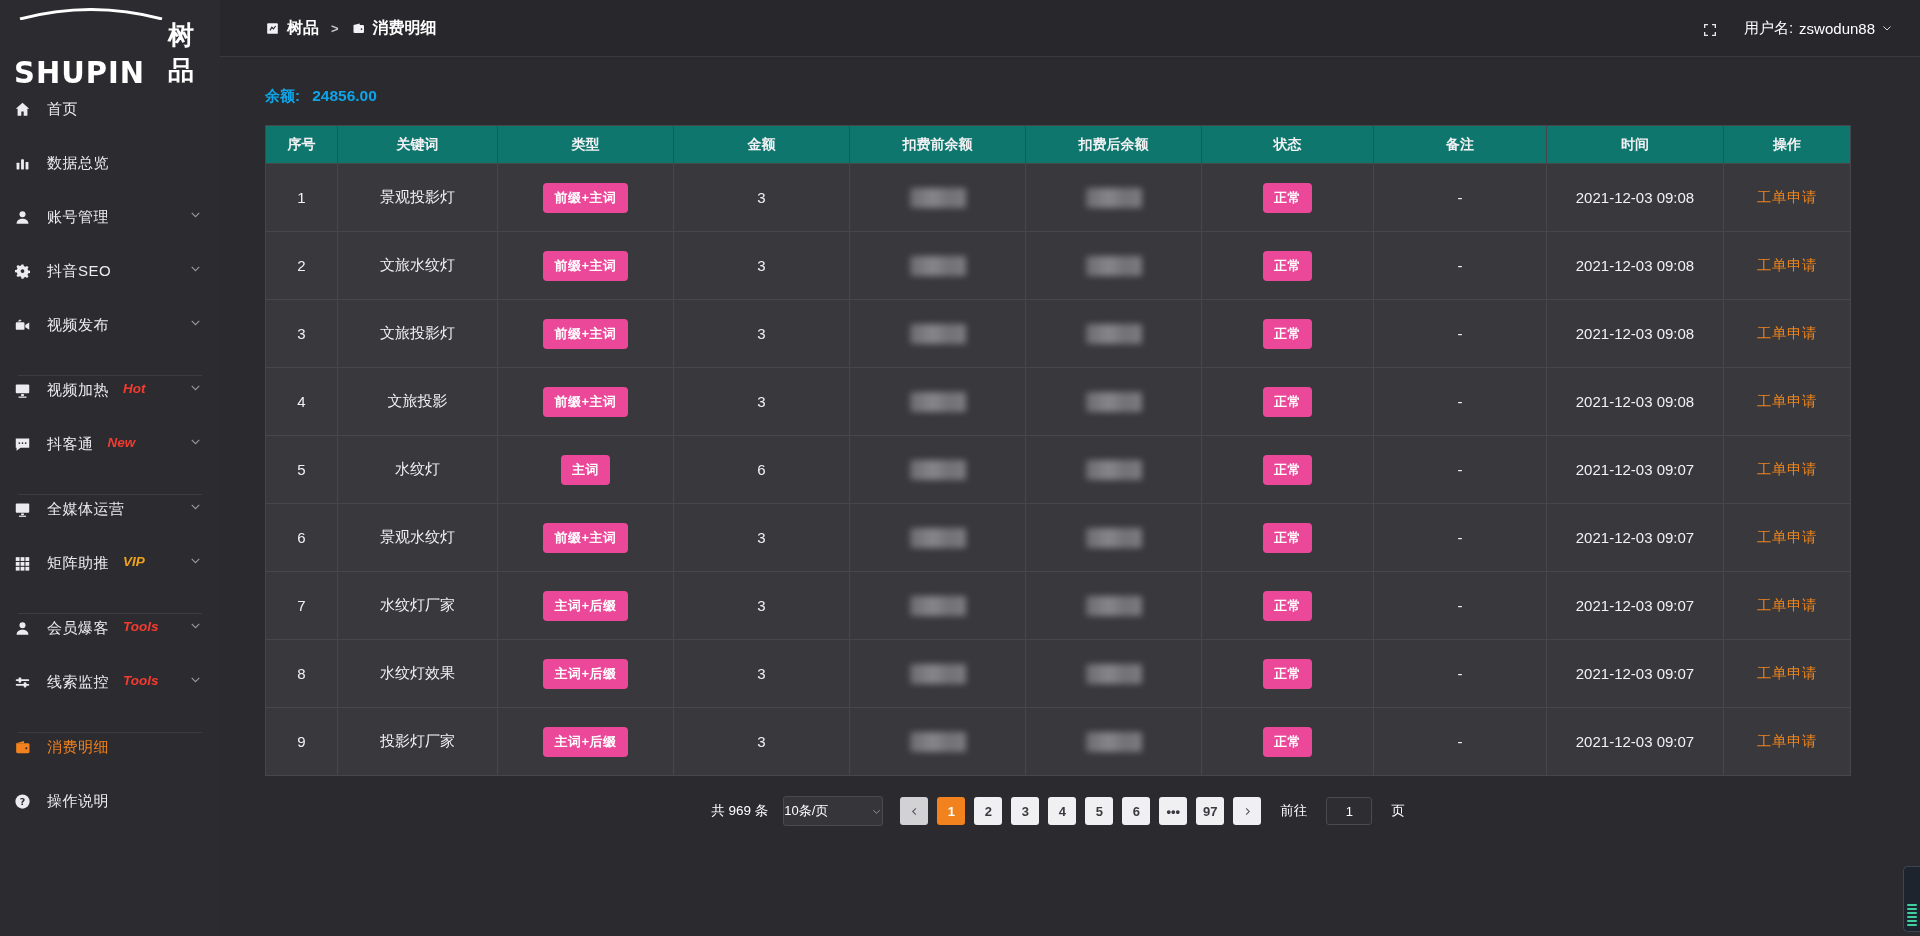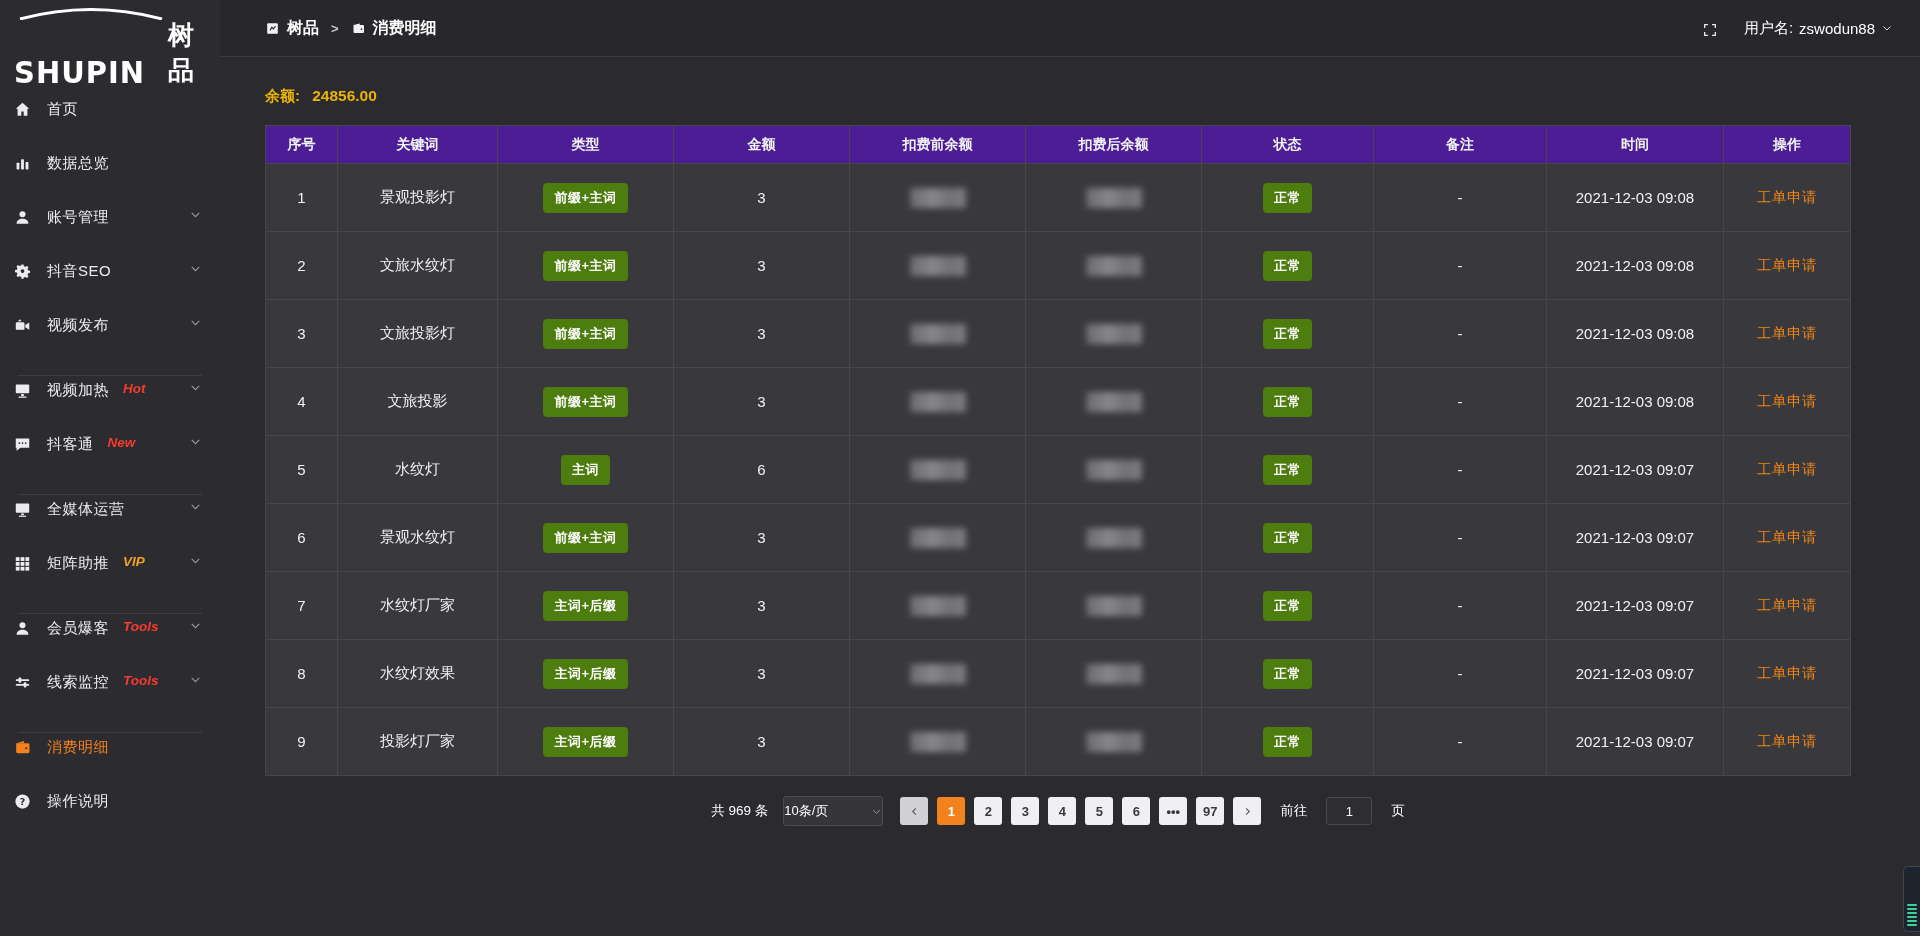--- a/index.html
+++ b/index.html
@@ -49,37 +49,37 @@
   .crumb svg { width:15px; height:15px; fill:#f2f2f4; }
   .crumb-sep { color:#c9c9cd; font-size:13px; font-weight:bold; padding:0 2px; }
   .topbar-right { margin-left:auto; display:flex; align-items:flex-end; gap:26px; }
   .fullscreen-btn { display:flex; cursor:pointer; }
   .fullscreen-btn svg { width:16px; height:16px; stroke:#e8e8ea; stroke-width:2; fill:none; }
   .user-box { display:flex; align-items:center; gap:6px; font-size:15px; color:#fff; cursor:pointer; }
   .user-box svg { width:12px; height:12px; stroke:#d9d9dd; stroke-width:2; fill:none; }
 
   
   .main { flex:1; padding:0 70px 0 45px; overflow:hidden; }
-  .balance-row { margin:30px 0 19px 0; font-size:15px; font-weight:bold; color:#eab308; }
+  .balance-row { margin:30px 0 19px 0; font-size:15px; font-weight:bold; color:#0ea5e9; }
   .balance-row .bal-value { margin-left:8px; font-size:15.5px; }
 
   table.data-table {
     width:100%; border-collapse:collapse; table-layout:fixed;
     border:1px solid #46464b;
   }
   .data-table th {
-    background:#4c1d95; height:38px; font-size:14px; font-weight:bold; color:#f2f2f4;
+    background:#0f766e; height:38px; font-size:14px; font-weight:bold; color:#f2f2f4;
     border-right:1px solid #46464b; border-bottom:1px solid #46464b; text-align:center;
   }
   .data-table td {
     background:#38383d; height:68px; font-size:15px; color:#f2f2f4;
     border-right:1px solid #46464b; border-bottom:1px solid #46464b; text-align:center;
   }
   .type-badge, .status-badge {
-    display:inline-block; background:#4d7c0f; color:#fff; font-size:13px; font-weight:600;
+    display:inline-block; background:#ec4899; color:#fff; font-size:13px; font-weight:600;
     padding:6px 11px; border-radius:4px; letter-spacing:0.5px;
   }
   .masked {
     width:56px; height:20px; margin:0 auto; border-radius:2px;
     background:linear-gradient(90deg,#77777b 0%,#9b9b9f 40%,#808084 70%,#8e8e92 100%);
     filter:blur(3px); opacity:0.8;
   }
   .action-link { color:#f08519; font-size:14.5px; cursor:pointer; letter-spacing:0.5px; }
 
   

